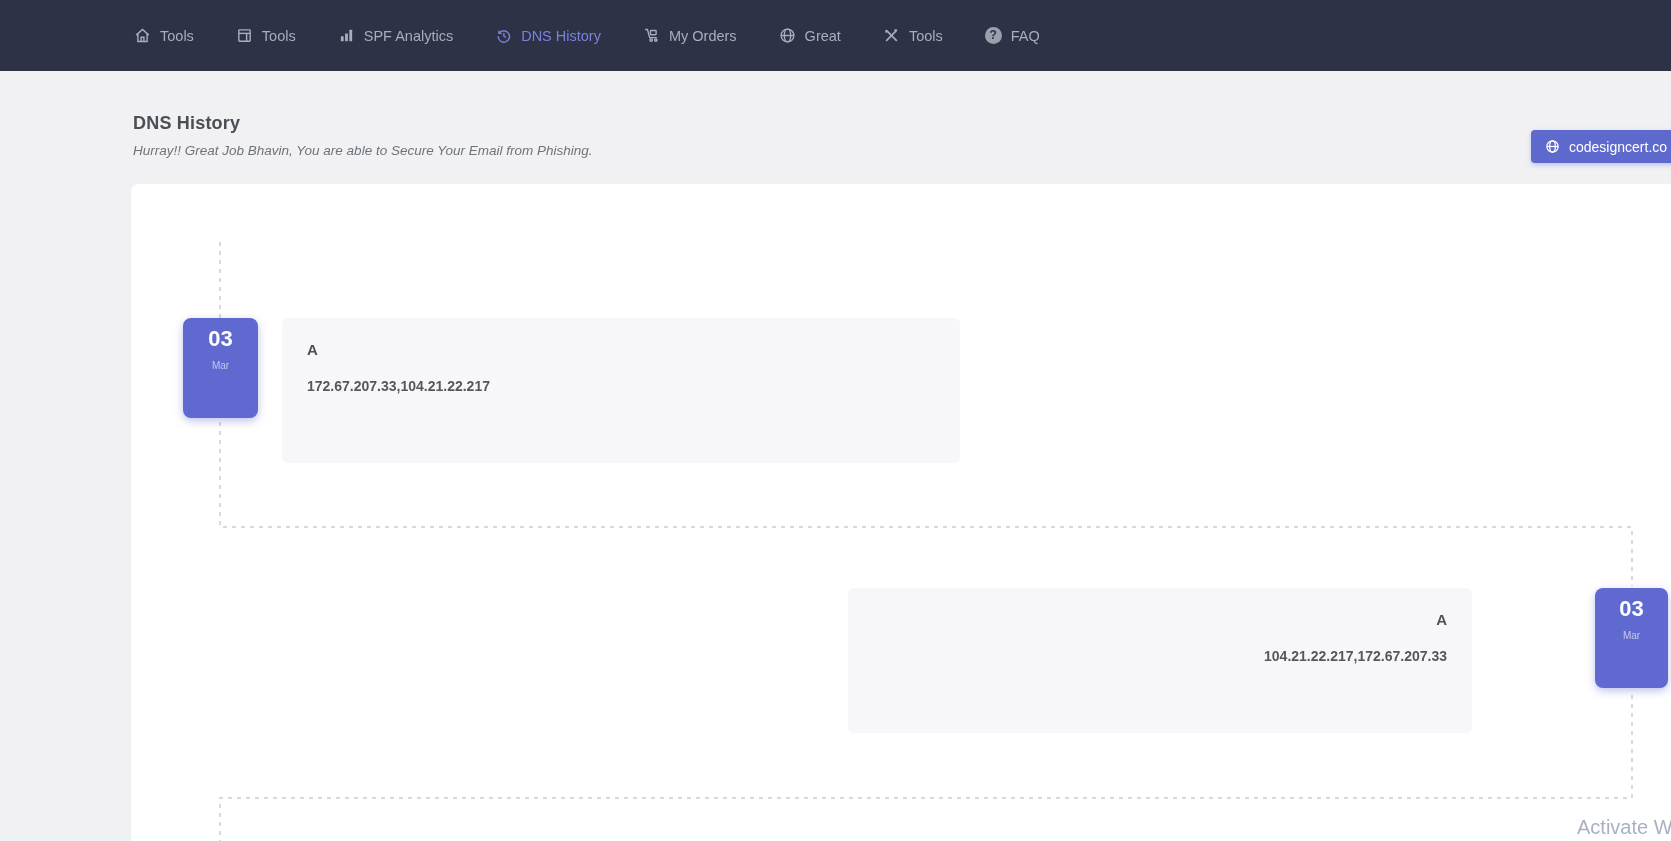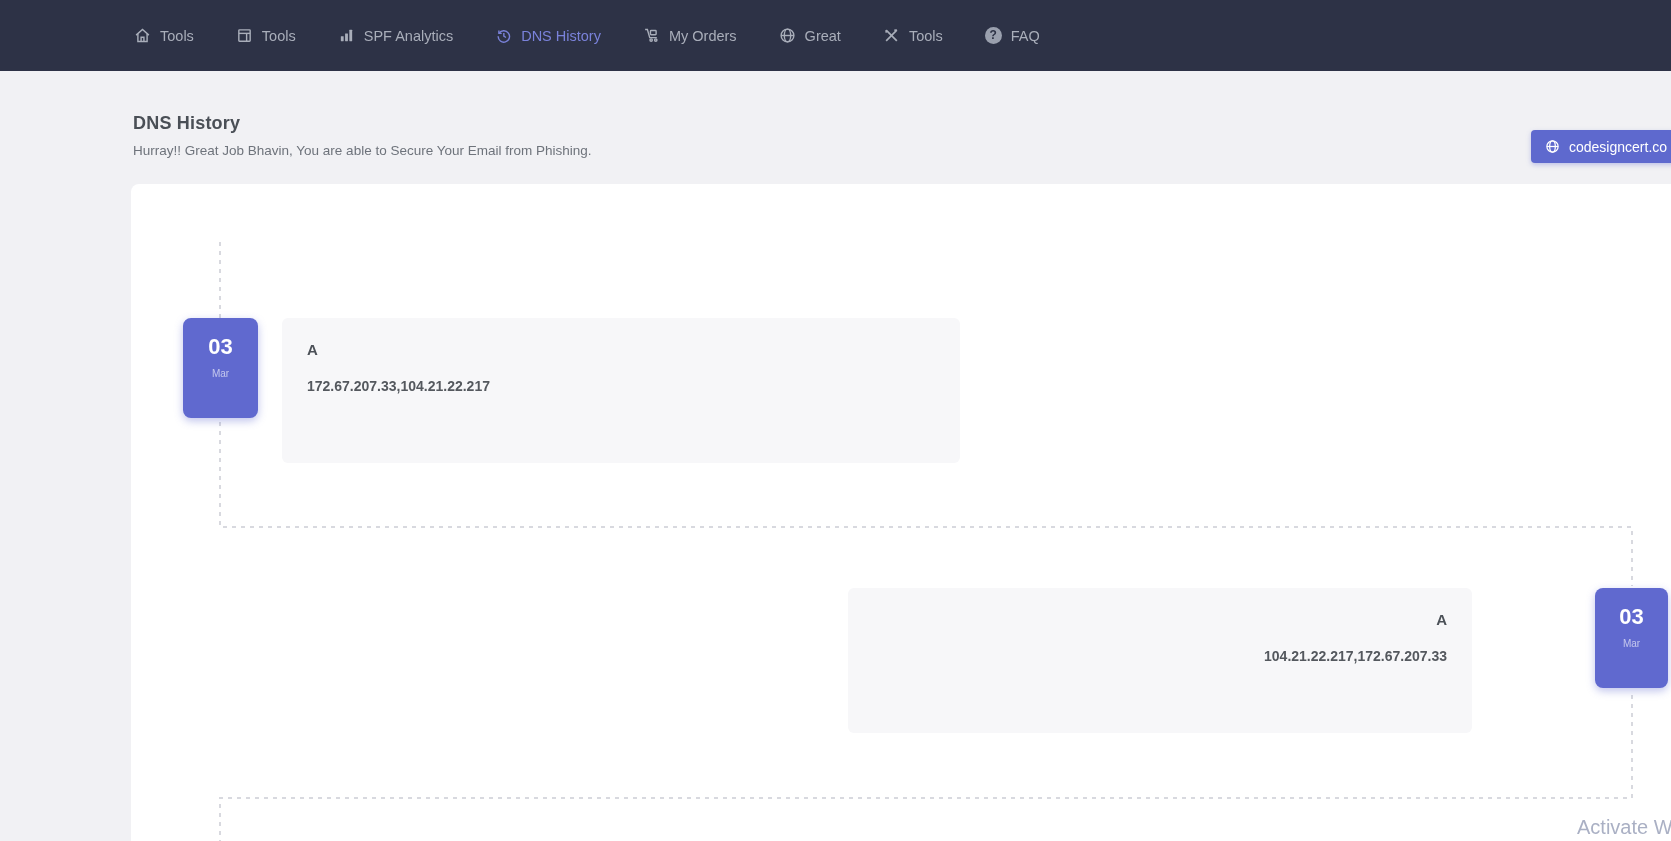--- a/index.html
+++ b/index.html
@@ -26,21 +26,21 @@
     color:#2d3246;font-size:12px;font-weight:bold;line-height:17px;
     text-align:center;display:inline-block;
   }
   
   .page-title{
     position:absolute;left:133px;top:113px;
     font-size:18px;font-weight:bold;color:#4a4f56;letter-spacing:.2px;
   }
   .page-subtitle{
     position:absolute;left:133px;top:143px;
-    font-size:13.5px;color:#6e737b;
+    font-size:13.5px;color:#6e737b;font-style:italic;
   }
   .domain-btn{
     position:absolute;left:1531px;top:130px;height:33px;width:175px;
     background:#5e69ce;border-radius:4px;color:#fff;
     display:flex;align-items:center;gap:9px;padding-left:14px;
     box-sizing:border-box;font-size:14px;font-weight:500;cursor:pointer;
     box-shadow:0 2px 5px rgba(94,105,206,.35);white-space:nowrap;
   }
   
   .panel{
@@ -48,21 +48,21 @@
     background:#ffffff;border-radius:8px 0 0 0;z-index:1;
   }
   .timeline-svg{position:absolute;left:0;top:0;z-index:2;pointer-events:none;}
   
   .date-badge{
     position:absolute;z-index:3;background:#6069cf;border-radius:8px;
     box-shadow:0 3px 8px rgba(96,105,207,.4);
     display:flex;flex-direction:column;align-items:center;
     color:#fff;cursor:default;
   }
-  .date-badge .day{font-size:22px;font-weight:bold;margin-top:16px;}
+  .date-badge .day{font-size:22px;font-weight:bold;margin-top:8px;}
   .date-badge .month{font-size:10px;color:rgba(255,255,255,.62);margin-top:8px;}
   #badge-1{left:183px;top:318px;width:75px;height:100px;}
   #badge-2{left:1595px;top:588px;width:73px;height:100px;}
   
   .record-card{
     position:absolute;z-index:3;background:#f7f7f9;border-radius:6px;
     padding:23px 25px;box-sizing:border-box;
     font-size:14px;color:#72777d;
   }
   #card-1{left:282px;top:318px;width:678px;height:145px;}

